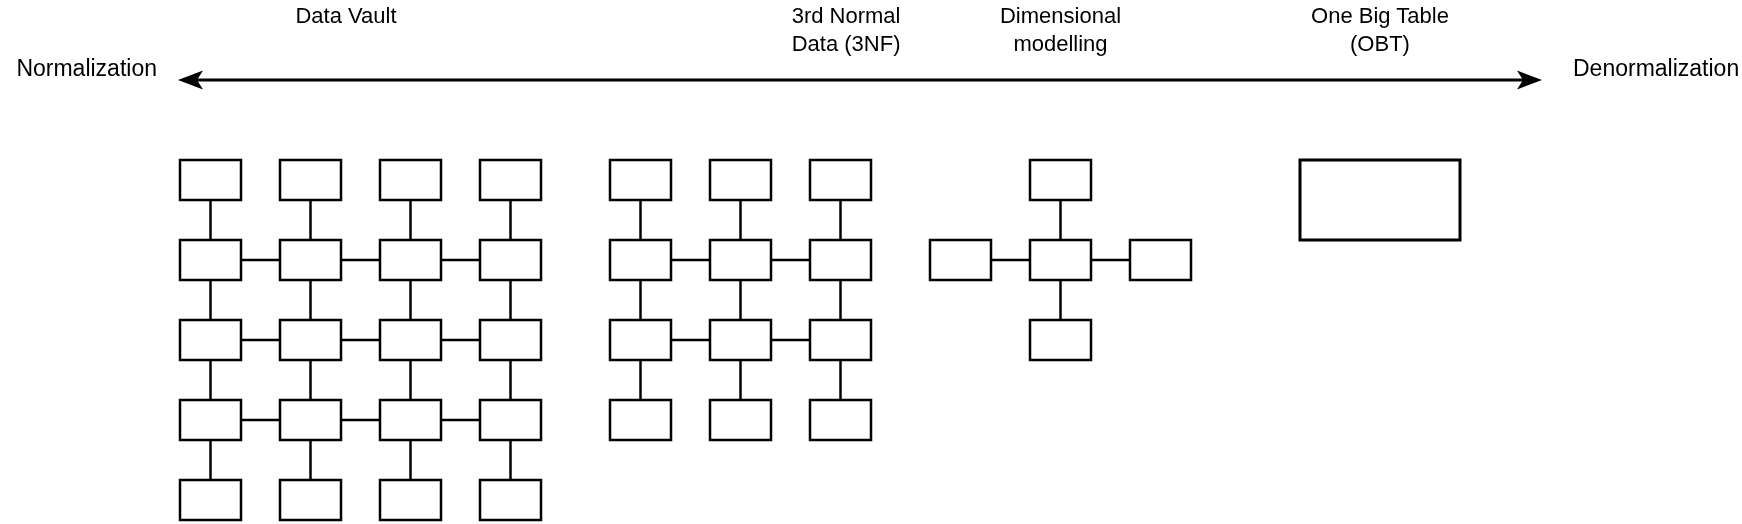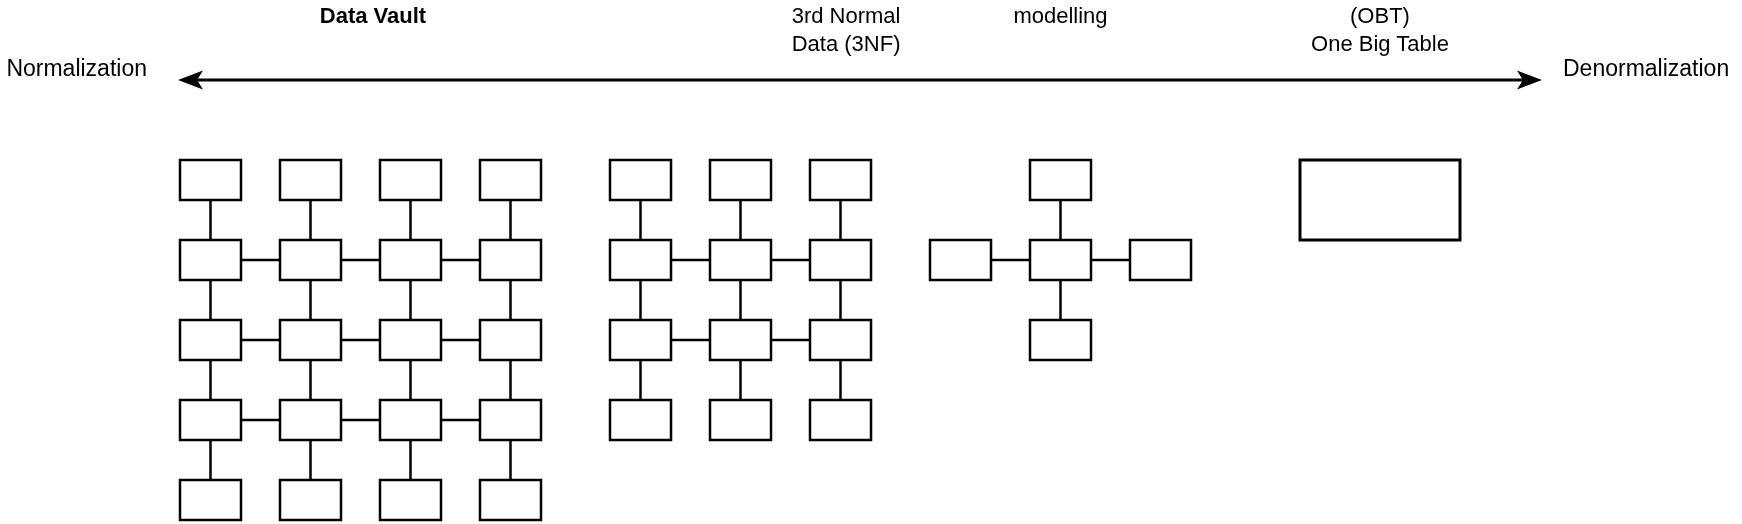--- a/index.html
+++ b/index.html
@@ -15,20 +15,21 @@
     font-family: "Liberation Sans", sans-serif;
     color: #000000;
     overflow: hidden;
   }
   .side-label {
     position: absolute;
     top: 53px;
     font-size: 23px;
     line-height: 30px;
     white-space: nowrap;
+    padding-left: 10px;
   }
   .side-label.left {
     left: 0;
     width: 147px;
     text-align: right;
   }
   .side-label.right {
     left: 1563px;
     text-align: center;
   }
@@ -49,36 +50,37 @@
 </style>
 </head>
 <body>
 
 <div class="canvas" style="background: rgb(255, 255, 255); color: rgb(0, 0, 0);">
 
   <div class="side-label left">Normalization</div>
 
   <div class="side-label right">Denormalization</div>
 
-  <div class="col-label" style="left: 213px; font-weight: bold;">
+  <div class="col-label" style="left: 186px;">
     <div>Data Vault</div>
   </div>
 
   <div class="col-label" style="left: 580.5px; text-align: right;">
     <div>3rd Normal</div>
     <div>Data (3NF)</div>
   </div>
 
   <div class="col-label" style="left: 900.5px;">
+    <div>Dimensional</div>
     <div>modelling</div>
   </div>
 
   <div class="col-label" style="left: 1220px;">
+    <div>One Big Table</div>
     <div>(OBT)</div>
-    <div>One Big Table</div>
   </div>
 
   <svg id="diagram-svg" width="1742" height="524" viewBox="0 0 1742 524">
       <g>
         <line x1="197" y1="80" x2="1523" y2="80" stroke="#000000" stroke-width="3"></line>
         <polygon points="178,80 203,70.5 197,80 203,89.5" fill="#000000"></polygon>
         <polygon points="1542,80 1517,70.5 1523,80 1517,89.5" fill="#000000"></polygon>
       </g>
       <g>
         <line x1="210.5" y1="200" x2="210.5" y2="240" stroke="#000000" stroke-width="2.5"></line>

